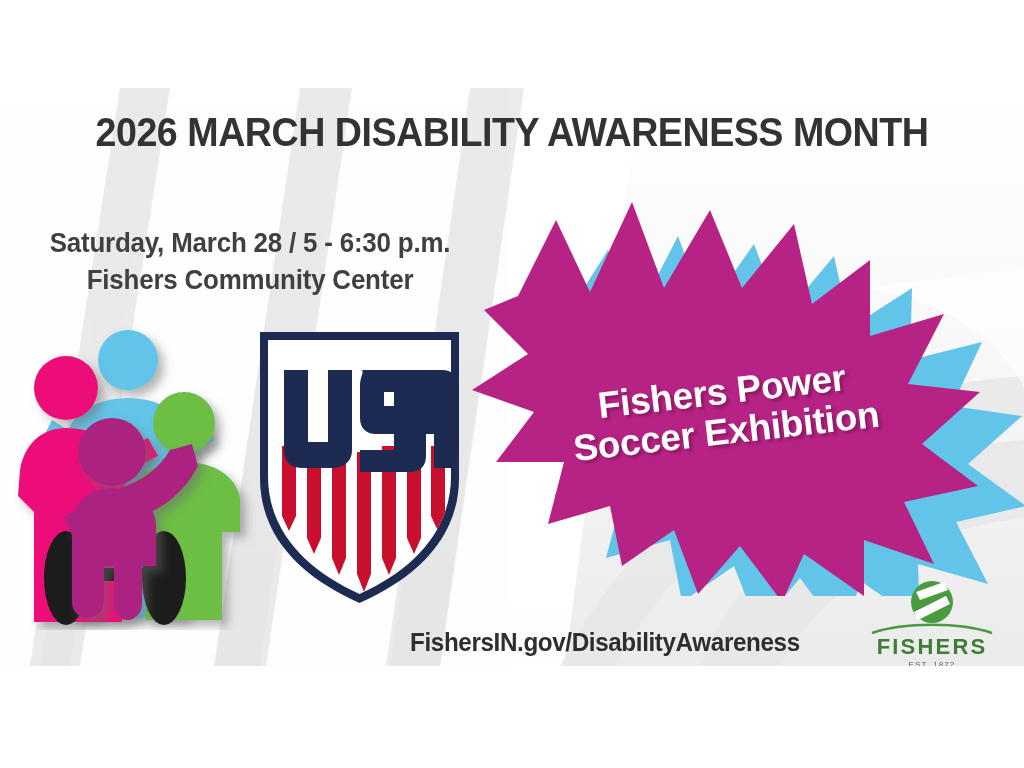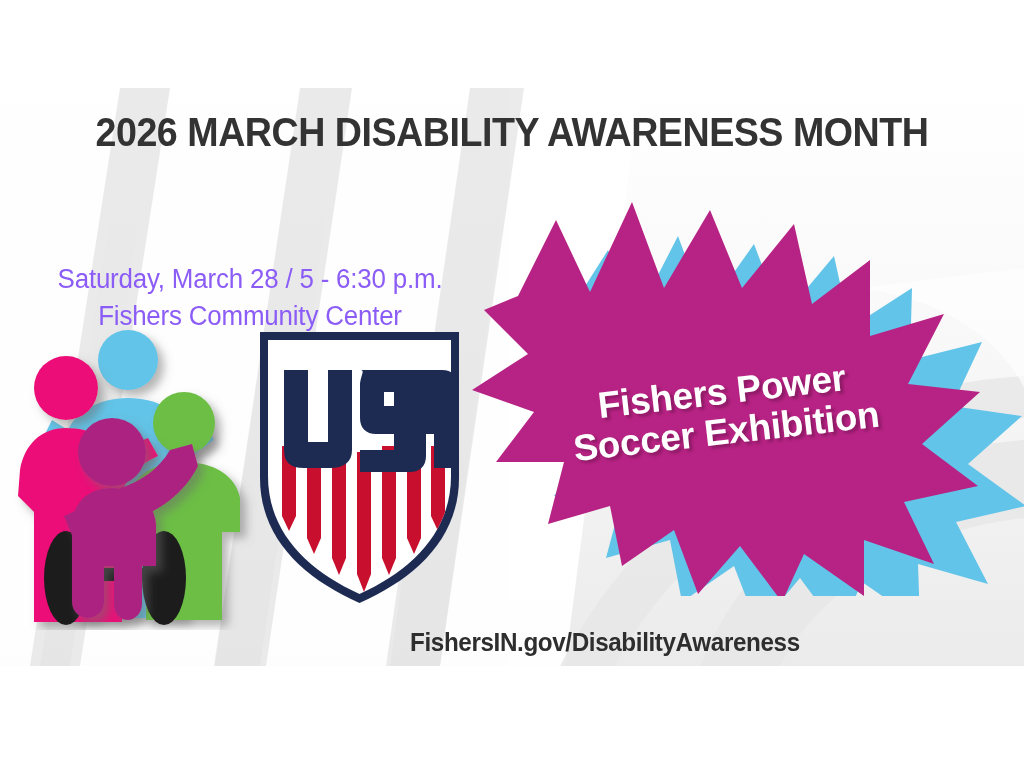--- a/index.html
+++ b/index.html
@@ -36,24 +36,23 @@
     font-stretch:condensed;
     transform:scaleX(0.94);
     white-space:nowrap;
     z-index:12;
   }
   
   .when {
     position:absolute;
     left:0; top:228px; width:500px;
     text-align:center;
-    color:#8b5cf6;
-    font-weight:400;
+    color:#404040;
+    font-weight:700;
     z-index:12;
-    margin-top:36px;
   }
   .when .line1 { font-size:27px; letter-spacing:-0.2px; white-space:nowrap; transform:scaleX(0.96); }
   .when .line2 { font-size:27px; margin-top:6px; letter-spacing:-0.2px; transform:scaleX(0.96); }
 
   
   .url {
     position:absolute;
     left:404px; top:628px;
     font-size:25px; font-weight:700;
     color:#2e2e2e;
@@ -230,20 +229,32 @@
                    C168,80 174,86 174,96 L174,130 C174,140 168,146 158,146
                    L108,146 L108,124 L150,124 L150,108 L124,108
                    C114,108 108,102 108,92 L108,60 C108,50 114,44 108,44 Z"></path>
 
           <path d="M182,44 L230,44 C240,44 246,50 246,60 L246,142 L222,142
                    L222,108 L206,108 L206,142 L182,142 Z M206,66 L222,66 L222,88 L206,88 Z" transform="translate(-40,0)"></path>
         </g>
       </svg>
     </div>
 
+    <div class="fishers">
+      <svg viewBox="0 0 128 92" width="128" height="92">
+        <g>
+          <circle cx="64" cy="24" r="21" fill="#4a9b3f"></circle>
+          <path d="M48,14 L76,4 L80,12 L52,22 Z" fill="#ffffff"></path>
+          <path d="M46,34 L78,18 L82,26 L50,42 Z" fill="#ffffff"></path>
+        </g>
+        <path d="M4,55 C36,44 92,44 124,55" stroke="#4a9b3f" stroke-width="2.4" fill="none"></path>
+        <text x="64" y="76" text-anchor="middle" fill="#3f7d36" font-family="Liberation Sans, sans-serif" font-size="22" font-weight="700" letter-spacing="2.2">FISHERS</text>
+        <text x="64" y="89" text-anchor="middle" fill="#5d5d5d" font-family="Liberation Sans, sans-serif" font-size="8" letter-spacing="1.1">EST. 1872</text>
+      </svg>
+    </div>
 
   </div>
 
   <div class="title">2026 MARCH DISABILITY AWARENESS MONTH</div>
 
   <div class="when">
     <div class="line1">Saturday, March 28 / 5 - 6:30 p.m.</div>
     <div class="line2">Fishers Community Center</div>
   </div>
 

